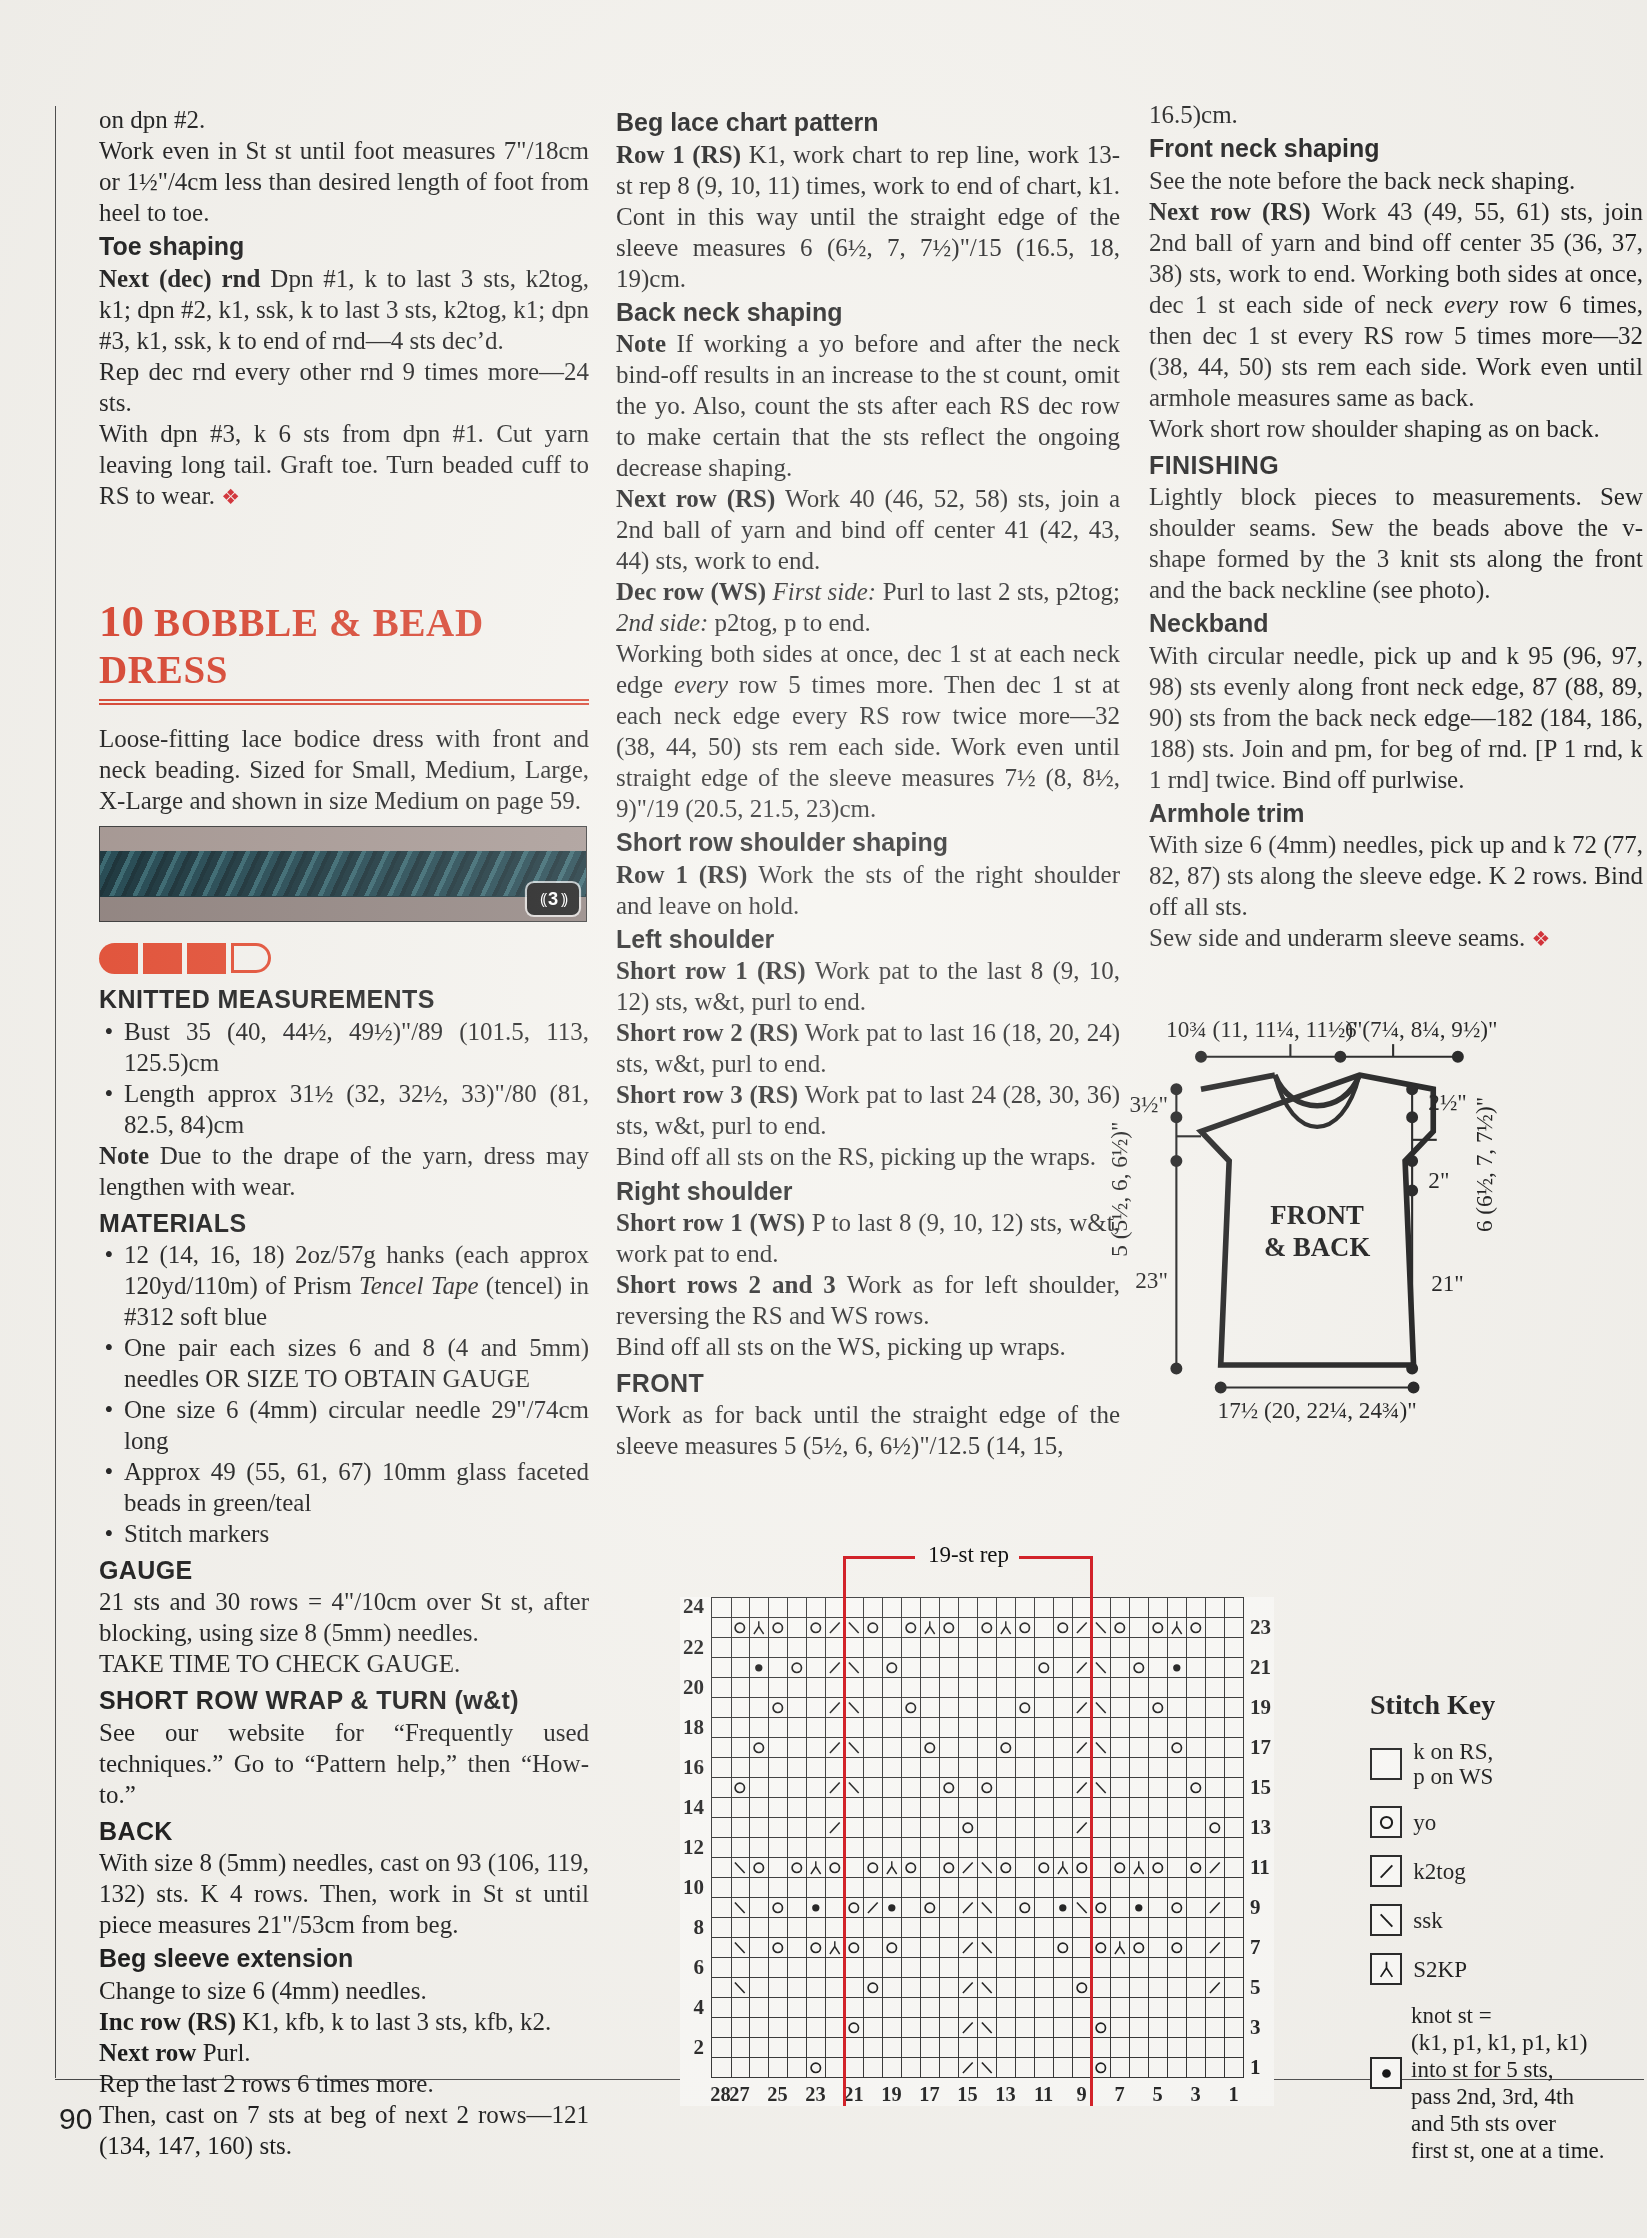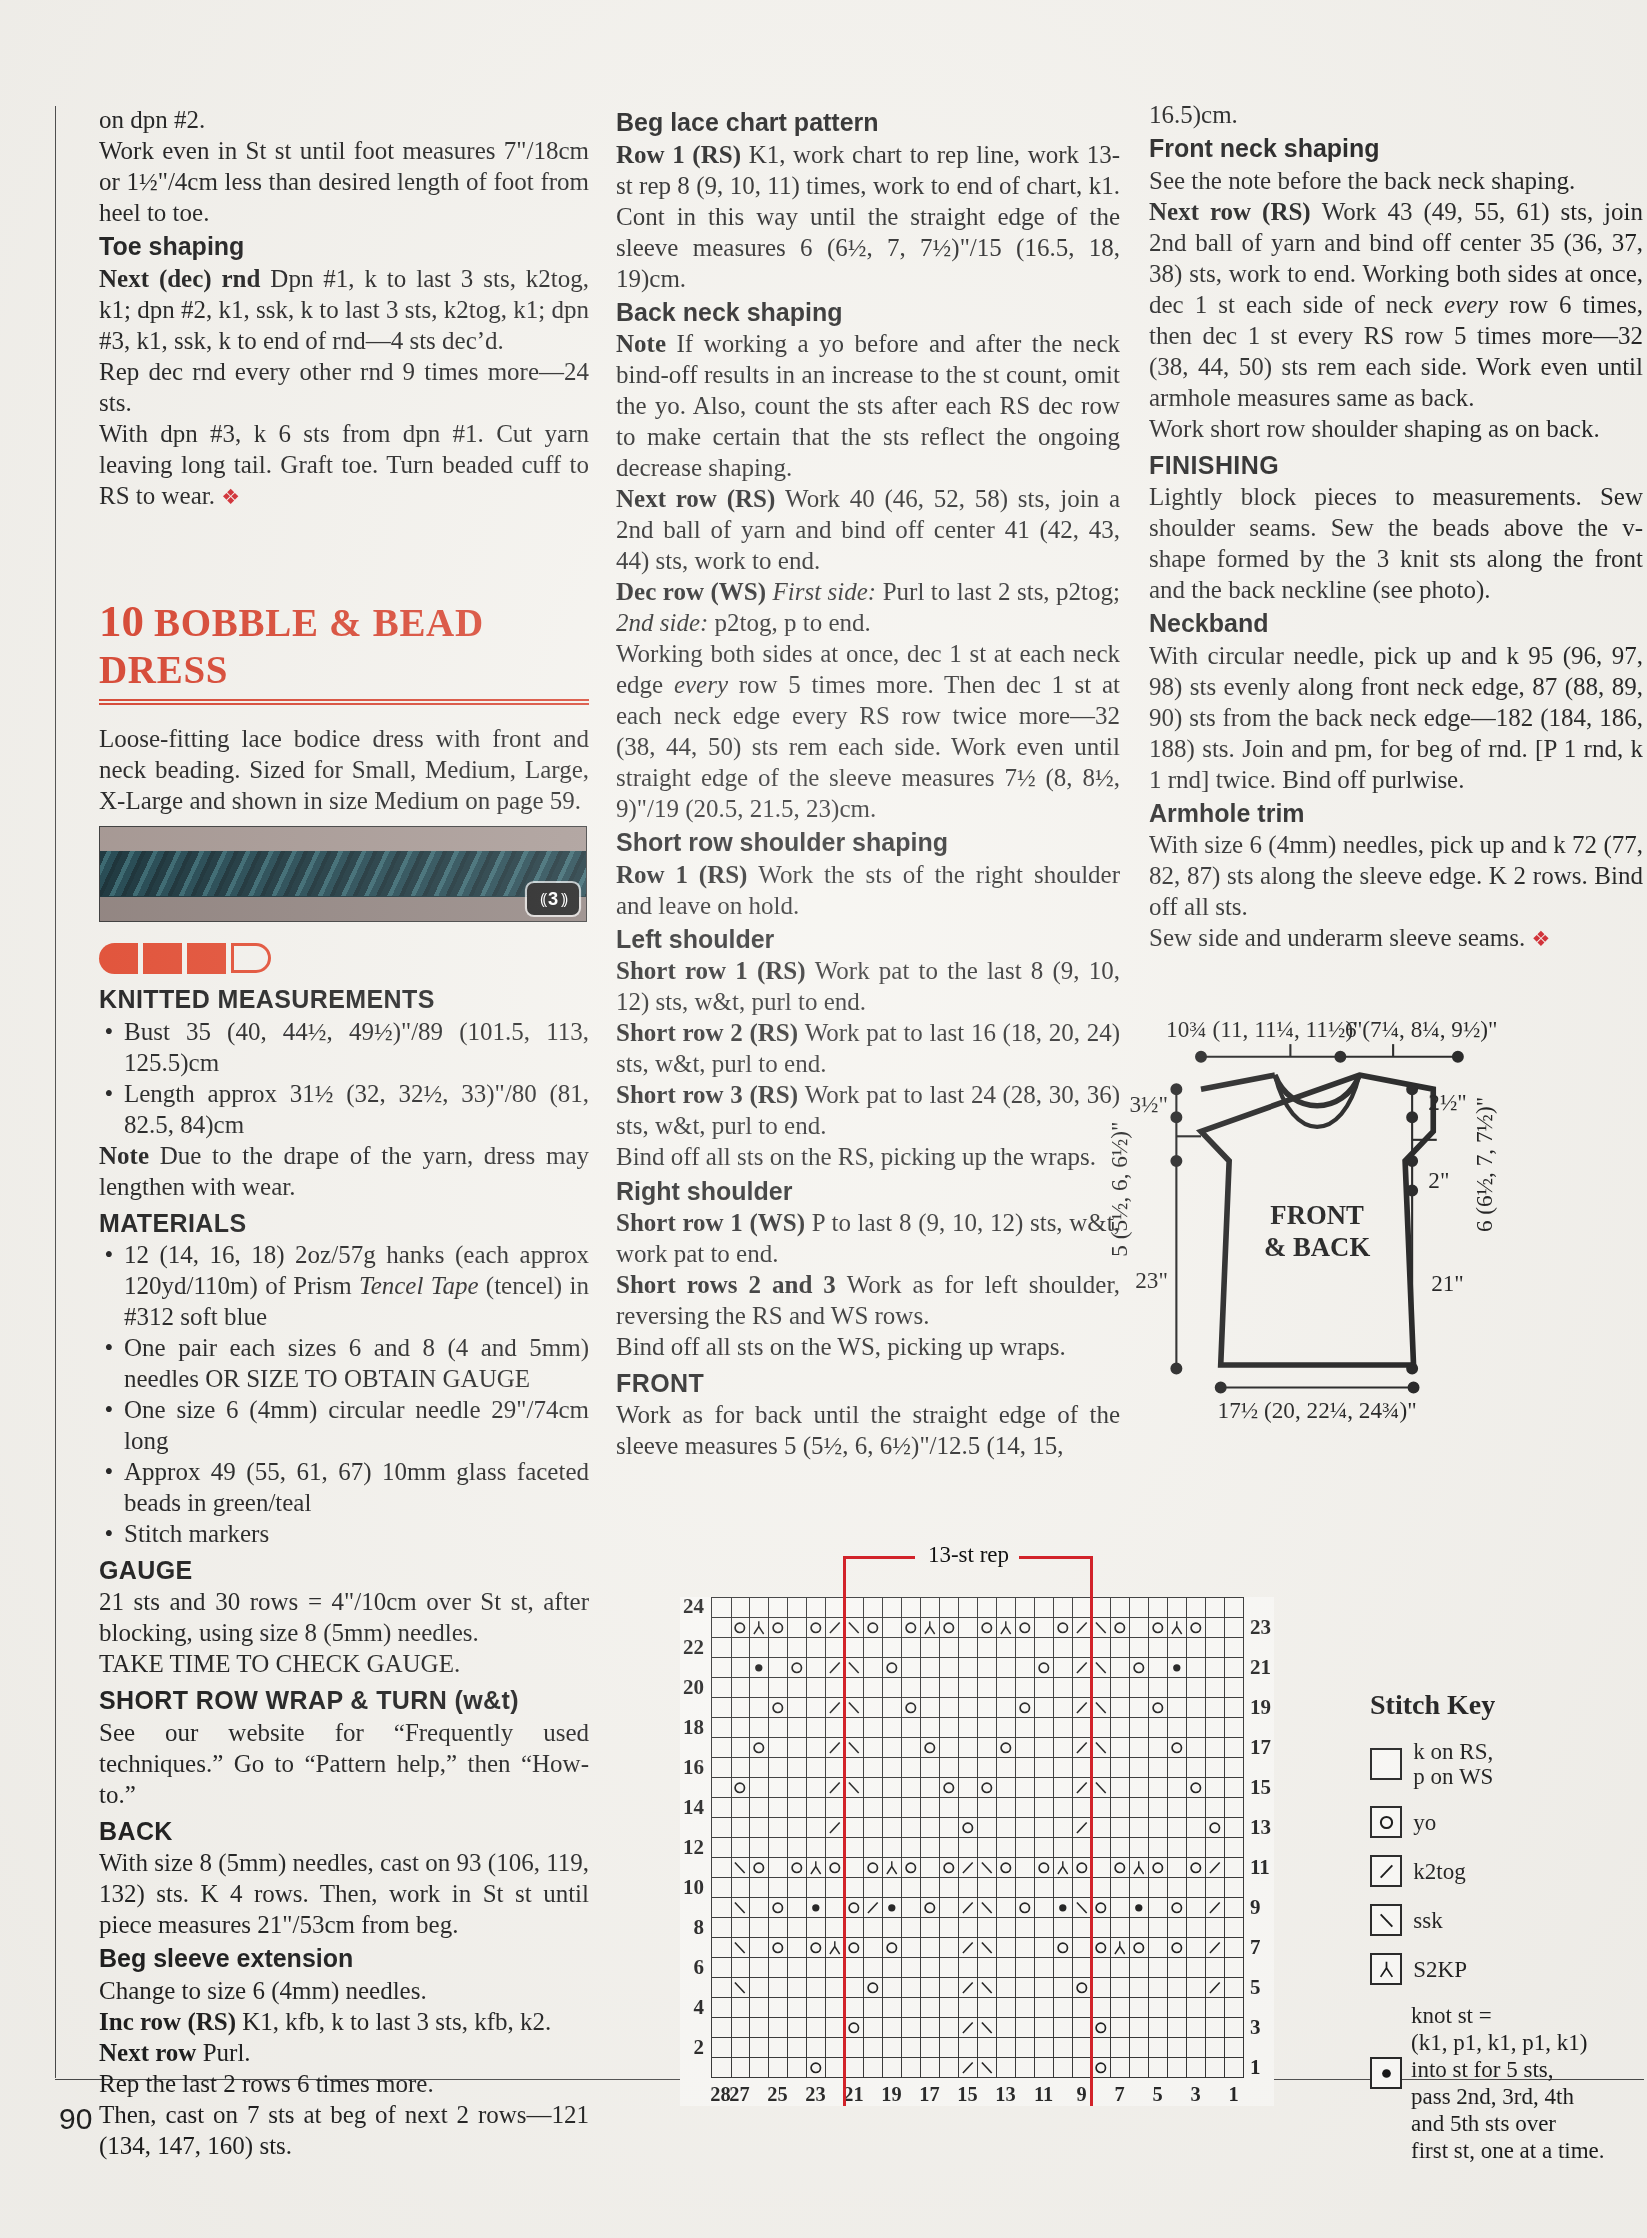--- a/index.html
+++ b/index.html
@@ -231,21 +231,21 @@
     <text class="fb" x="300" y="300" text-anchor="middle">FRONT</text>
     <text class="fb" x="300" y="345" text-anchor="middle">&amp; BACK</text>
   </svg>
 
   <div class="chart-wrap">
     <div class="chart-grid" style="grid-template-columns: 31px repeat(28, 19px) 31px;">
       <div class="repline l"></div>
       <div class="repline r"></div>
       <div class="repseg l"></div>
       <div class="repseg r"></div>
-      <div class="replabel">13-st rep</div>
+      <div class="replabel">19-st rep</div>
     <div class="ch-label left">24</div>
         <div class="ch-cell ch-first ch-toprow"></div>
         <div class="ch-cell ch-toprow"></div>
         <div class="ch-cell ch-toprow"></div>
         <div class="ch-cell ch-toprow"></div>
         <div class="ch-cell ch-toprow"></div>
         <div class="ch-cell ch-toprow"></div>
         <div class="ch-cell ch-toprow"></div>
         <div class="ch-cell ch-toprow"></div>
         <div class="ch-cell ch-toprow"></div>

